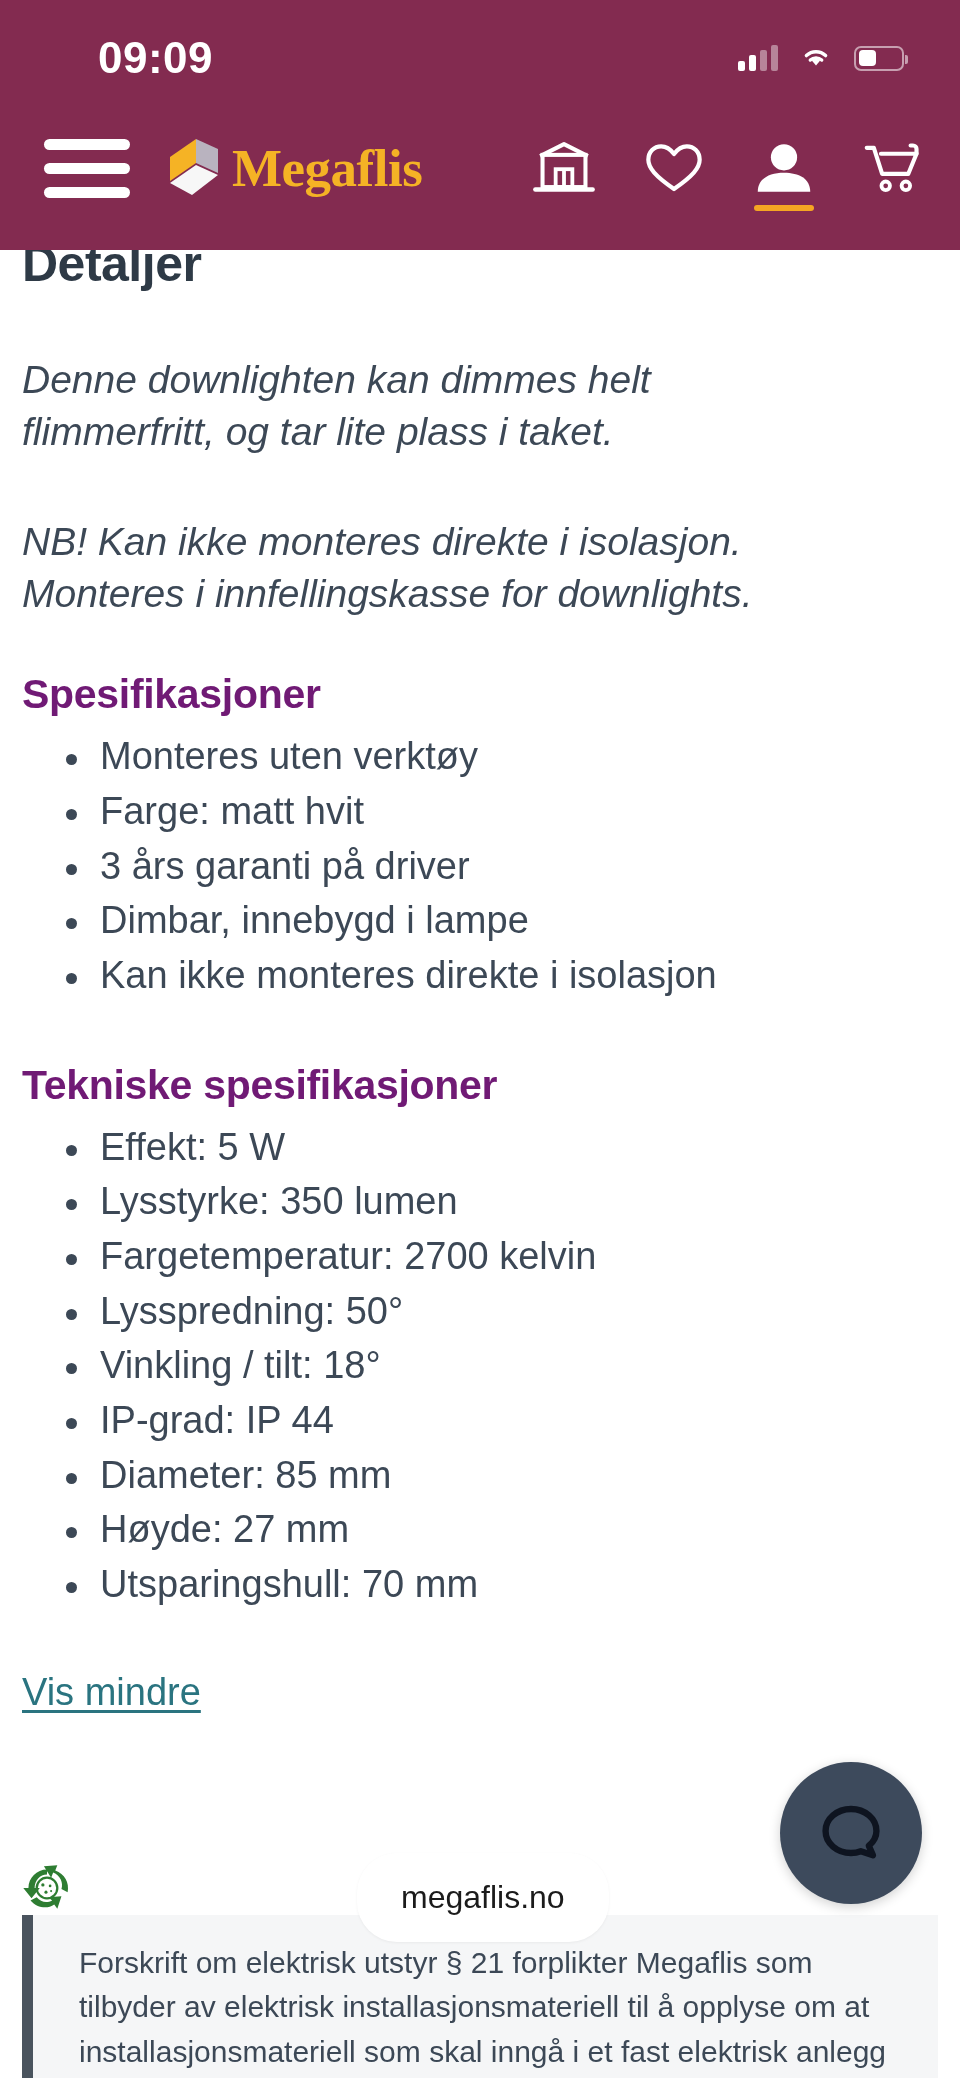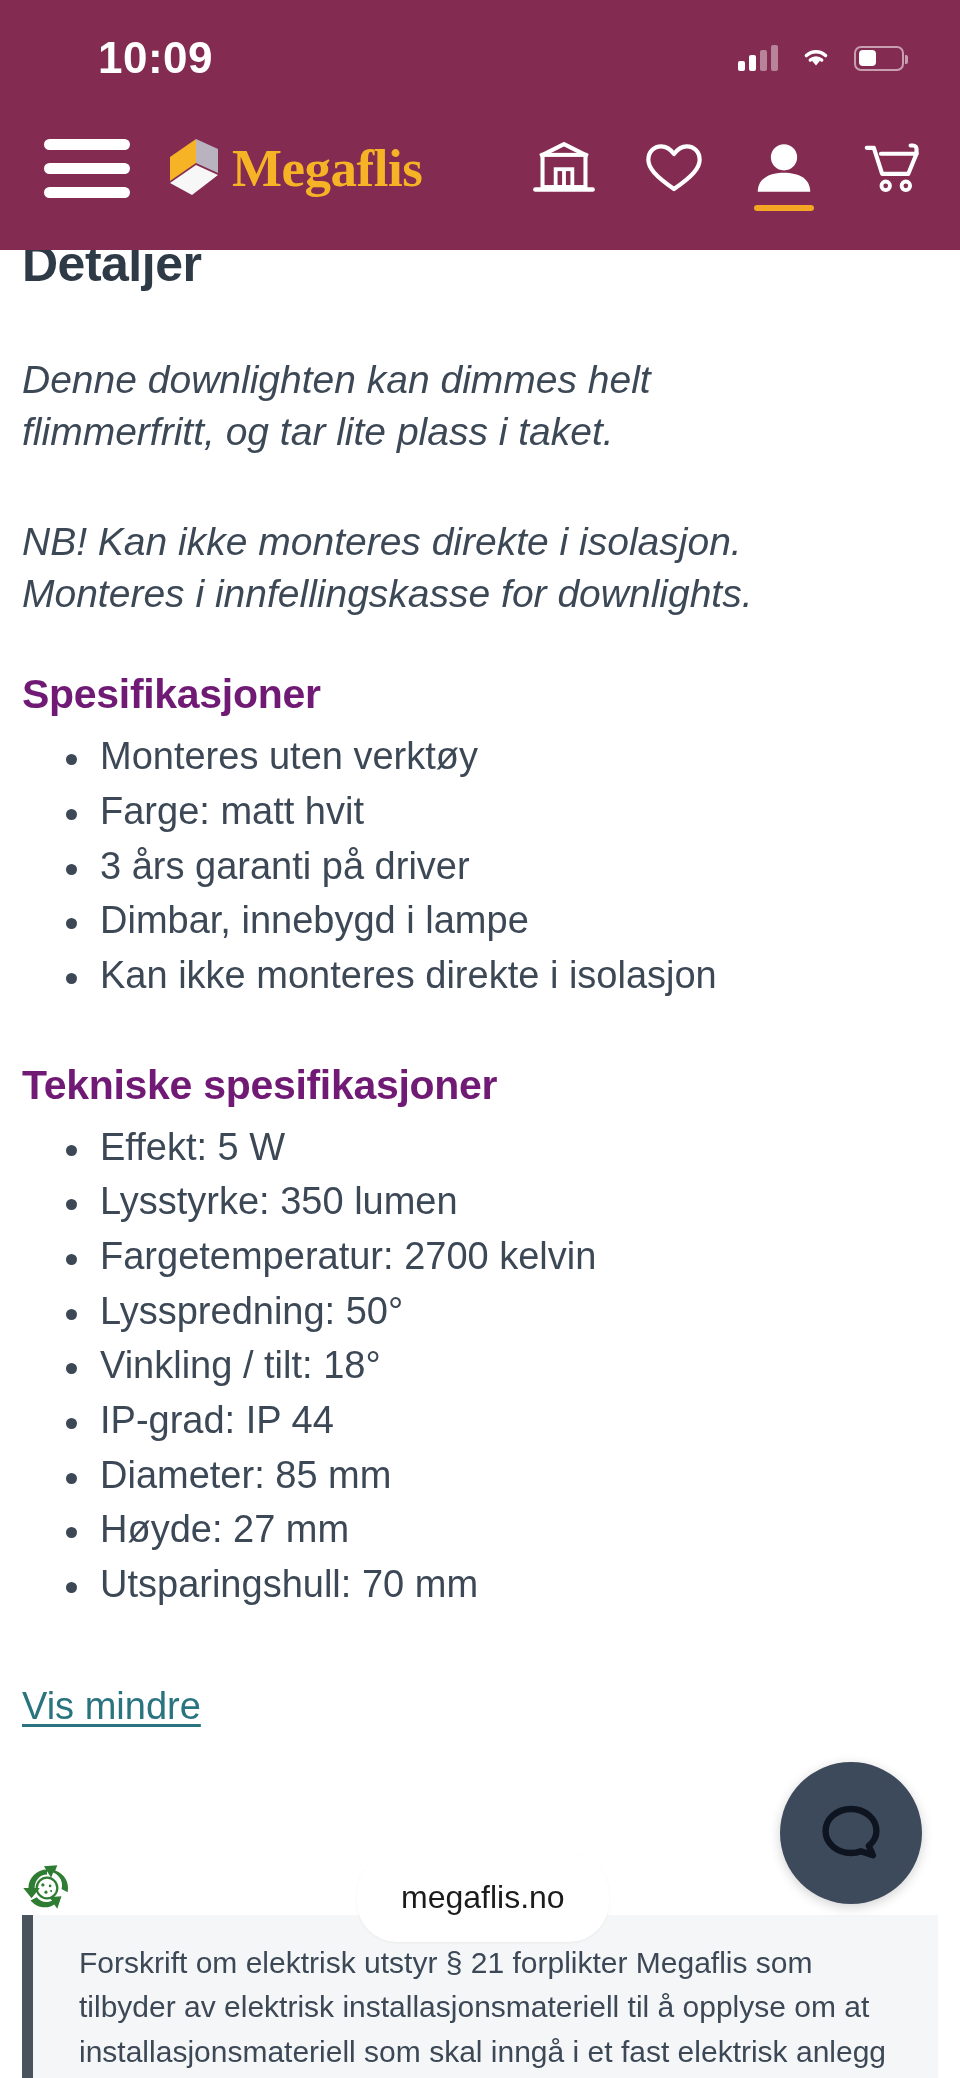--- a/index.html
+++ b/index.html
@@ -215,21 +215,21 @@
     position: absolute;
     left: 44px;
     top: 18px;
     width: 11px; height: 11px;
     background: #3C4856;
     border-radius: 50%;
   }
 
   .show-less {
     display: inline-block;
-    margin-top: 66px;
+    margin-top: 52px;
     font-size: 38px;
     color: #2A7480;
     text-decoration: underline;
     text-underline-offset: 5px;
     cursor: pointer;
   }
 
   
   .cookie-btn {
     position: absolute;
@@ -348,21 +348,21 @@
   <span>
     <svg viewBox="0 0 64 64" width="74" height="74" aria-hidden="true">
       <path d="M32 13 C19.8 13 10 21.5 10 32 c0 10.5 9.8 19 22 19 c3 0 5.9-.5 8.5-1.5 l10.5 3.5 -3.6-8.2 C51.3 41.6 54 37.1 54 32 C54 21.5 44.2 13 32 13 Z" fill="none" stroke="#0E1420" stroke-width="5.5" stroke-linejoin="round"></path>
     </svg>
   </span>
 </div>
 
 <div class="header-bar">
 
   <div class="status-bar">
-    <div class="status-time">10:09</div>
+    <div class="status-time">09:09</div>
     <div class="status-icons">
       <span class="signal">
         <i></i>
           <i></i>
           <i></i>
           <i></i>
       </span>
       <span>
         <svg class="wifi" viewBox="0 0 32 24" aria-hidden="true">
           <path d="M16 21.5 l4.2-5.1 a6.6 6.6 0 0 0 -8.4 0 Z" fill="#fff"></path>

